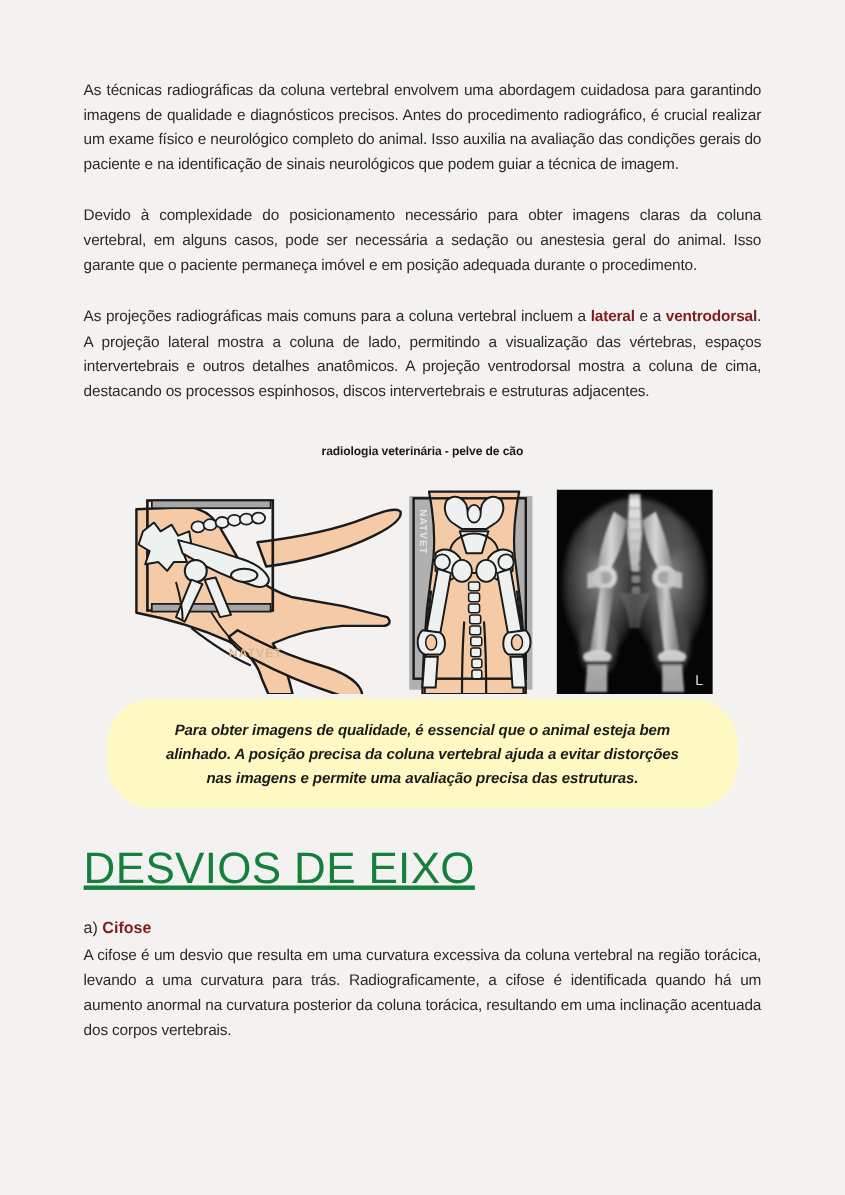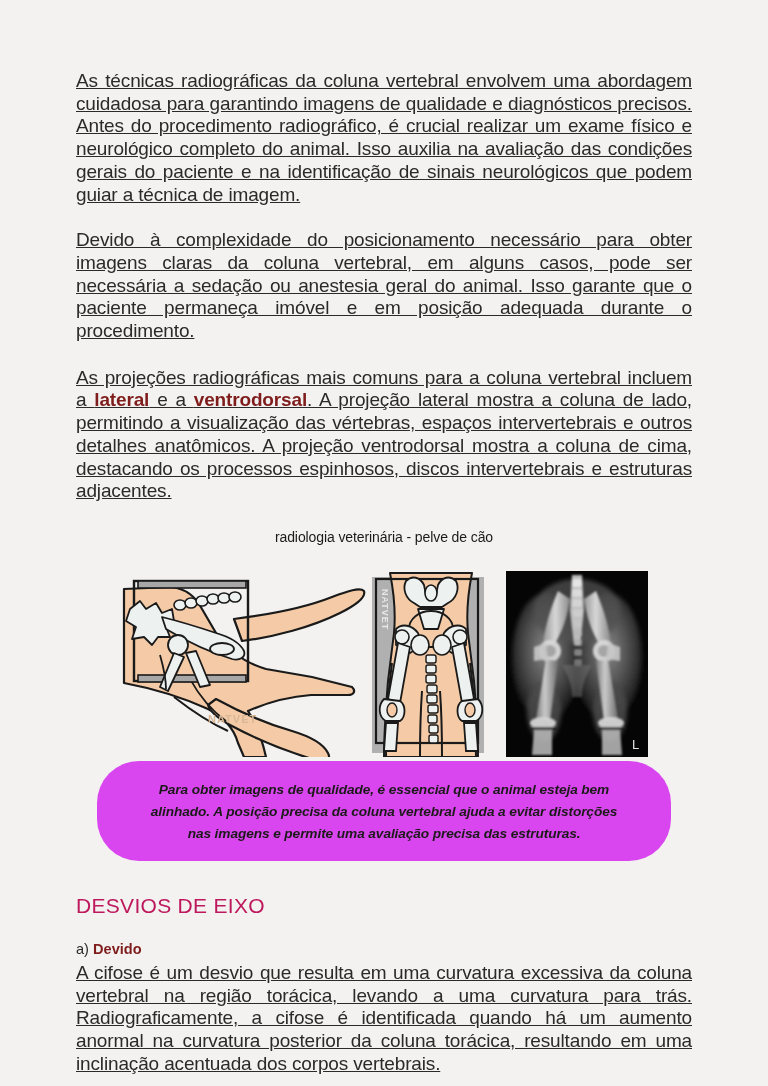--- a/index.html
+++ b/index.html
@@ -16,38 +16,37 @@
     position: relative;
   }
   .page {
     position: relative;
     width: 768px;
     height: 1086px;
     box-sizing: border-box;
     padding: 0 76px;
   }
   .body-text {
-    font-size: 19px;
+    font-size: 14px;
     line-height: 22.7px;
     text-align: justify;
     color: #2c2a28;
     letter-spacing: -0.15px;
-    text-decoration: underline;
   }
   .p1 { margin: 0; padding-top: 70px; }
   .p2 { margin: 0; padding-top: 23px; }
   .p3 { margin: 0; padding-top: 24px; }
   .bold { font-weight: bold; color: #7f1d1d; }
 
   .figure-caption {
     text-align: center;
-    font-size: 14px;
-    font-weight: normal;
+    font-size: 11px;
+    font-weight: bold;
     color: #1b1a19;
-    margin: 0;
+    margin: 12px;
     padding-top: 26px;
     letter-spacing: -0.1px;
   }
 
   
   .figure-row {
     position: relative;
     height: 190px;
     margin-top: 10px;
   }
@@ -60,47 +59,48 @@
   .fig-xray     { left: 430px; width: 142px; height: 186px; }
 
   .fig svg { display: block; width: 100%; height: 100%; }
 
   
   .callout {
     position: relative;
     margin: 16px auto 0 auto;
     width: 574px;
     min-height: 84px;
-    background: #d946ef;
+    background: #fef9c3;
     border-radius: 42px;
     box-sizing: border-box;
     padding: 18px 42px 16px 42px;
     display: flex;
     align-items: center;
     justify-content: center;
   }
   .callout-text {
     font-style: italic;
     font-weight: bold;
     font-size: 13.7px;
     line-height: 22px;
     text-align: center;
     color: #1c1a19;
     letter-spacing: -0.1px;
   }
 
   
   .section-heading {
-    font-size: 21px;
+    font-size: 40px;
     font-weight: 300;
-    color: #be185d;
+    color: #15803d;
     margin: 0;
     padding-top: 33px;
     letter-spacing: 0.3px;
     line-height: 1.1;
+    text-decoration: underline;
   }
   .p4 { margin: 0; padding-top: 17px; }
 
   .sub-label {
     margin: 0;
     padding-top: 22px;
     font-size: 14.6px;
     line-height: 21px;
     color: #2c2a28;
   }
@@ -312,17 +312,17 @@
   </div>
 
   <div class="callout">
     <div class="callout-text">Para obter imagens de qualidade, é essencial que o animal esteja bem alinhado. A posição precisa da coluna vertebral ajuda a evitar distorções nas imagens e permite uma avaliação precisa das estruturas.</div>
   </div>
 
   <h1 class="section-heading">DESVIOS DE EIXO</h1>
 
 
   <p class="sub-label"><span>a)</span>
-    <span class="bold">Devido</span></p>
+    <span class="bold">Cifose</span></p>
 
   <p class="body-text p5">A cifose é um desvio que resulta em uma curvatura excessiva da coluna vertebral na região torácica, levando a uma curvatura para trás. Radiograficamente, a cifose é identificada quando há um aumento anormal na curvatura posterior da coluna torácica, resultando em uma inclinação acentuada dos corpos vertebrais.</p>
 
 </div>
 
 </body></html>

